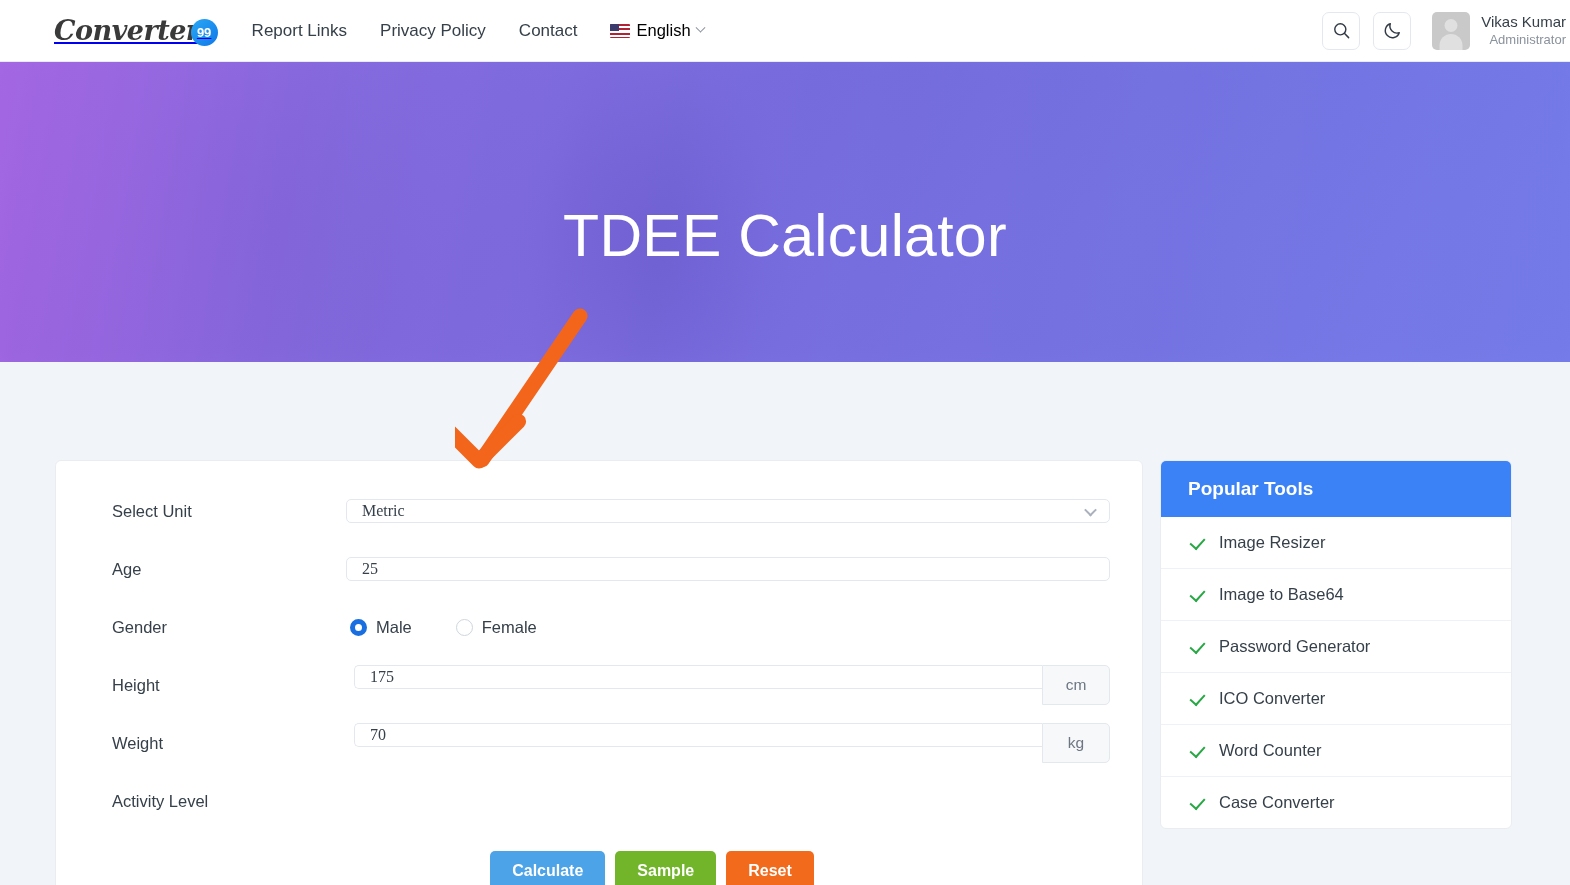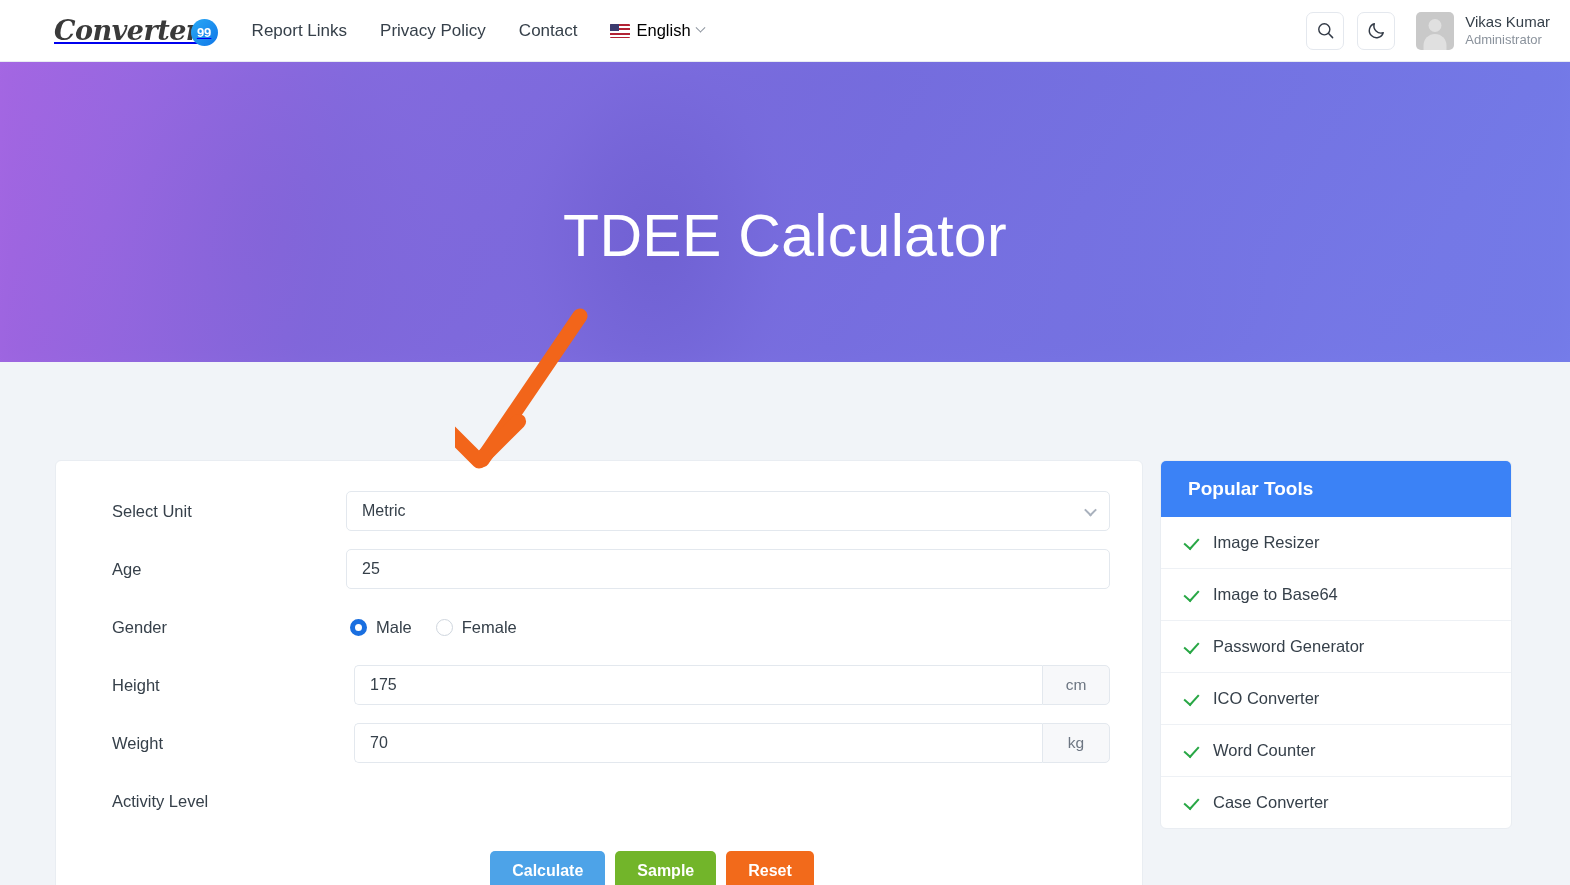--- a/index.html
+++ b/index.html
@@ -99,24 +99,25 @@
   .chev {
     display: inline-block;
     width: 7px; height: 7px;
     border-right: 1.6px solid #8a929c;
     border-bottom: 1.6px solid #8a929c;
     transform: rotate(45deg) translate(-2px,-2px);
   }
 
   .header-right {
     margin-left: auto;
-    margin-right: 20px;
+    margin-right: 4px;
     display: flex;
     align-items: center;
     gap: 13px;
+    text-align: right;
   }
   .icon-btn {
     width: 38px; height: 38px;
     border: 1px solid #e4e8ee;
     border-radius: 7px;
     background: #fff;
     display: flex;
     align-items: center;
     justify-content: center;
     cursor: pointer;
@@ -236,29 +237,30 @@
     padding-left: 28px;
   }
   .field-wrap {
     flex: 1;
     display: flex;
     align-items: stretch;
     position: relative;
   }
   .field {
     flex: 1;
-    height: 40px;
+    height: 24px;
     border: 1px solid #e3e8ee;
     border-radius: 5px;
     background: #fff;
     font-size: 16px;
     color: #36404a;
     display: flex;
     align-items: center;
     padding: 0 15px;
+    font-family: Liberation Serif, serif;
   }
   .field.select {
     border-radius: 5px;
     padding-right: 38px;
     cursor: pointer;
   }
   .select-chev {
     position: absolute;
     right: 15px;
     top: 50%;
@@ -275,21 +277,21 @@
     border: 1px solid #e3e8ee;
     border-radius: 0 5px 5px 0;
     background: #f7f8fa;
     color: #6d7682;
     font-size: 15.5px;
     display: flex;
     align-items: center;
     justify-content: center;
   }
 
-  .radio-group { display: flex; align-items: center; gap: 24px; padding-left: 4px; }
+  .radio-group { display: flex; align-items: center; gap: 44px; padding-left: 4px; }
   .radio-item { display: flex; align-items: center; gap: 9px; cursor: pointer; }
   .radio {
     width: 17px; height: 17px;
     border-radius: 50%;
     border: 1.5px solid #cfd6de;
     background: #fff;
     position: relative;
   }
   .radio.checked { border: 5px solid #1a6fe0; background: #fff; }
   .radio-label { font-size: 16.5px; color: #36404a; }
@@ -329,21 +331,21 @@
     background: #3b82f6;
     color: #fff;
     font-size: 19px;
     font-weight: bold;
     padding: 17px 27px;
   }
   .tool-item {
     display: flex;
     align-items: center;
     gap: 12px;
-    padding: 16px 23px;
+    padding: 16px 29px;
     border-bottom: 1px solid #eef1f5;
     font-size: 16.5px;
     color: #36404a;
     cursor: pointer;
   }
   .tool-item:last-child { border-bottom: none; }
   .check {
     flex: 0 0 auto;
     width: 17px; height: 17px;
     position: relative;

